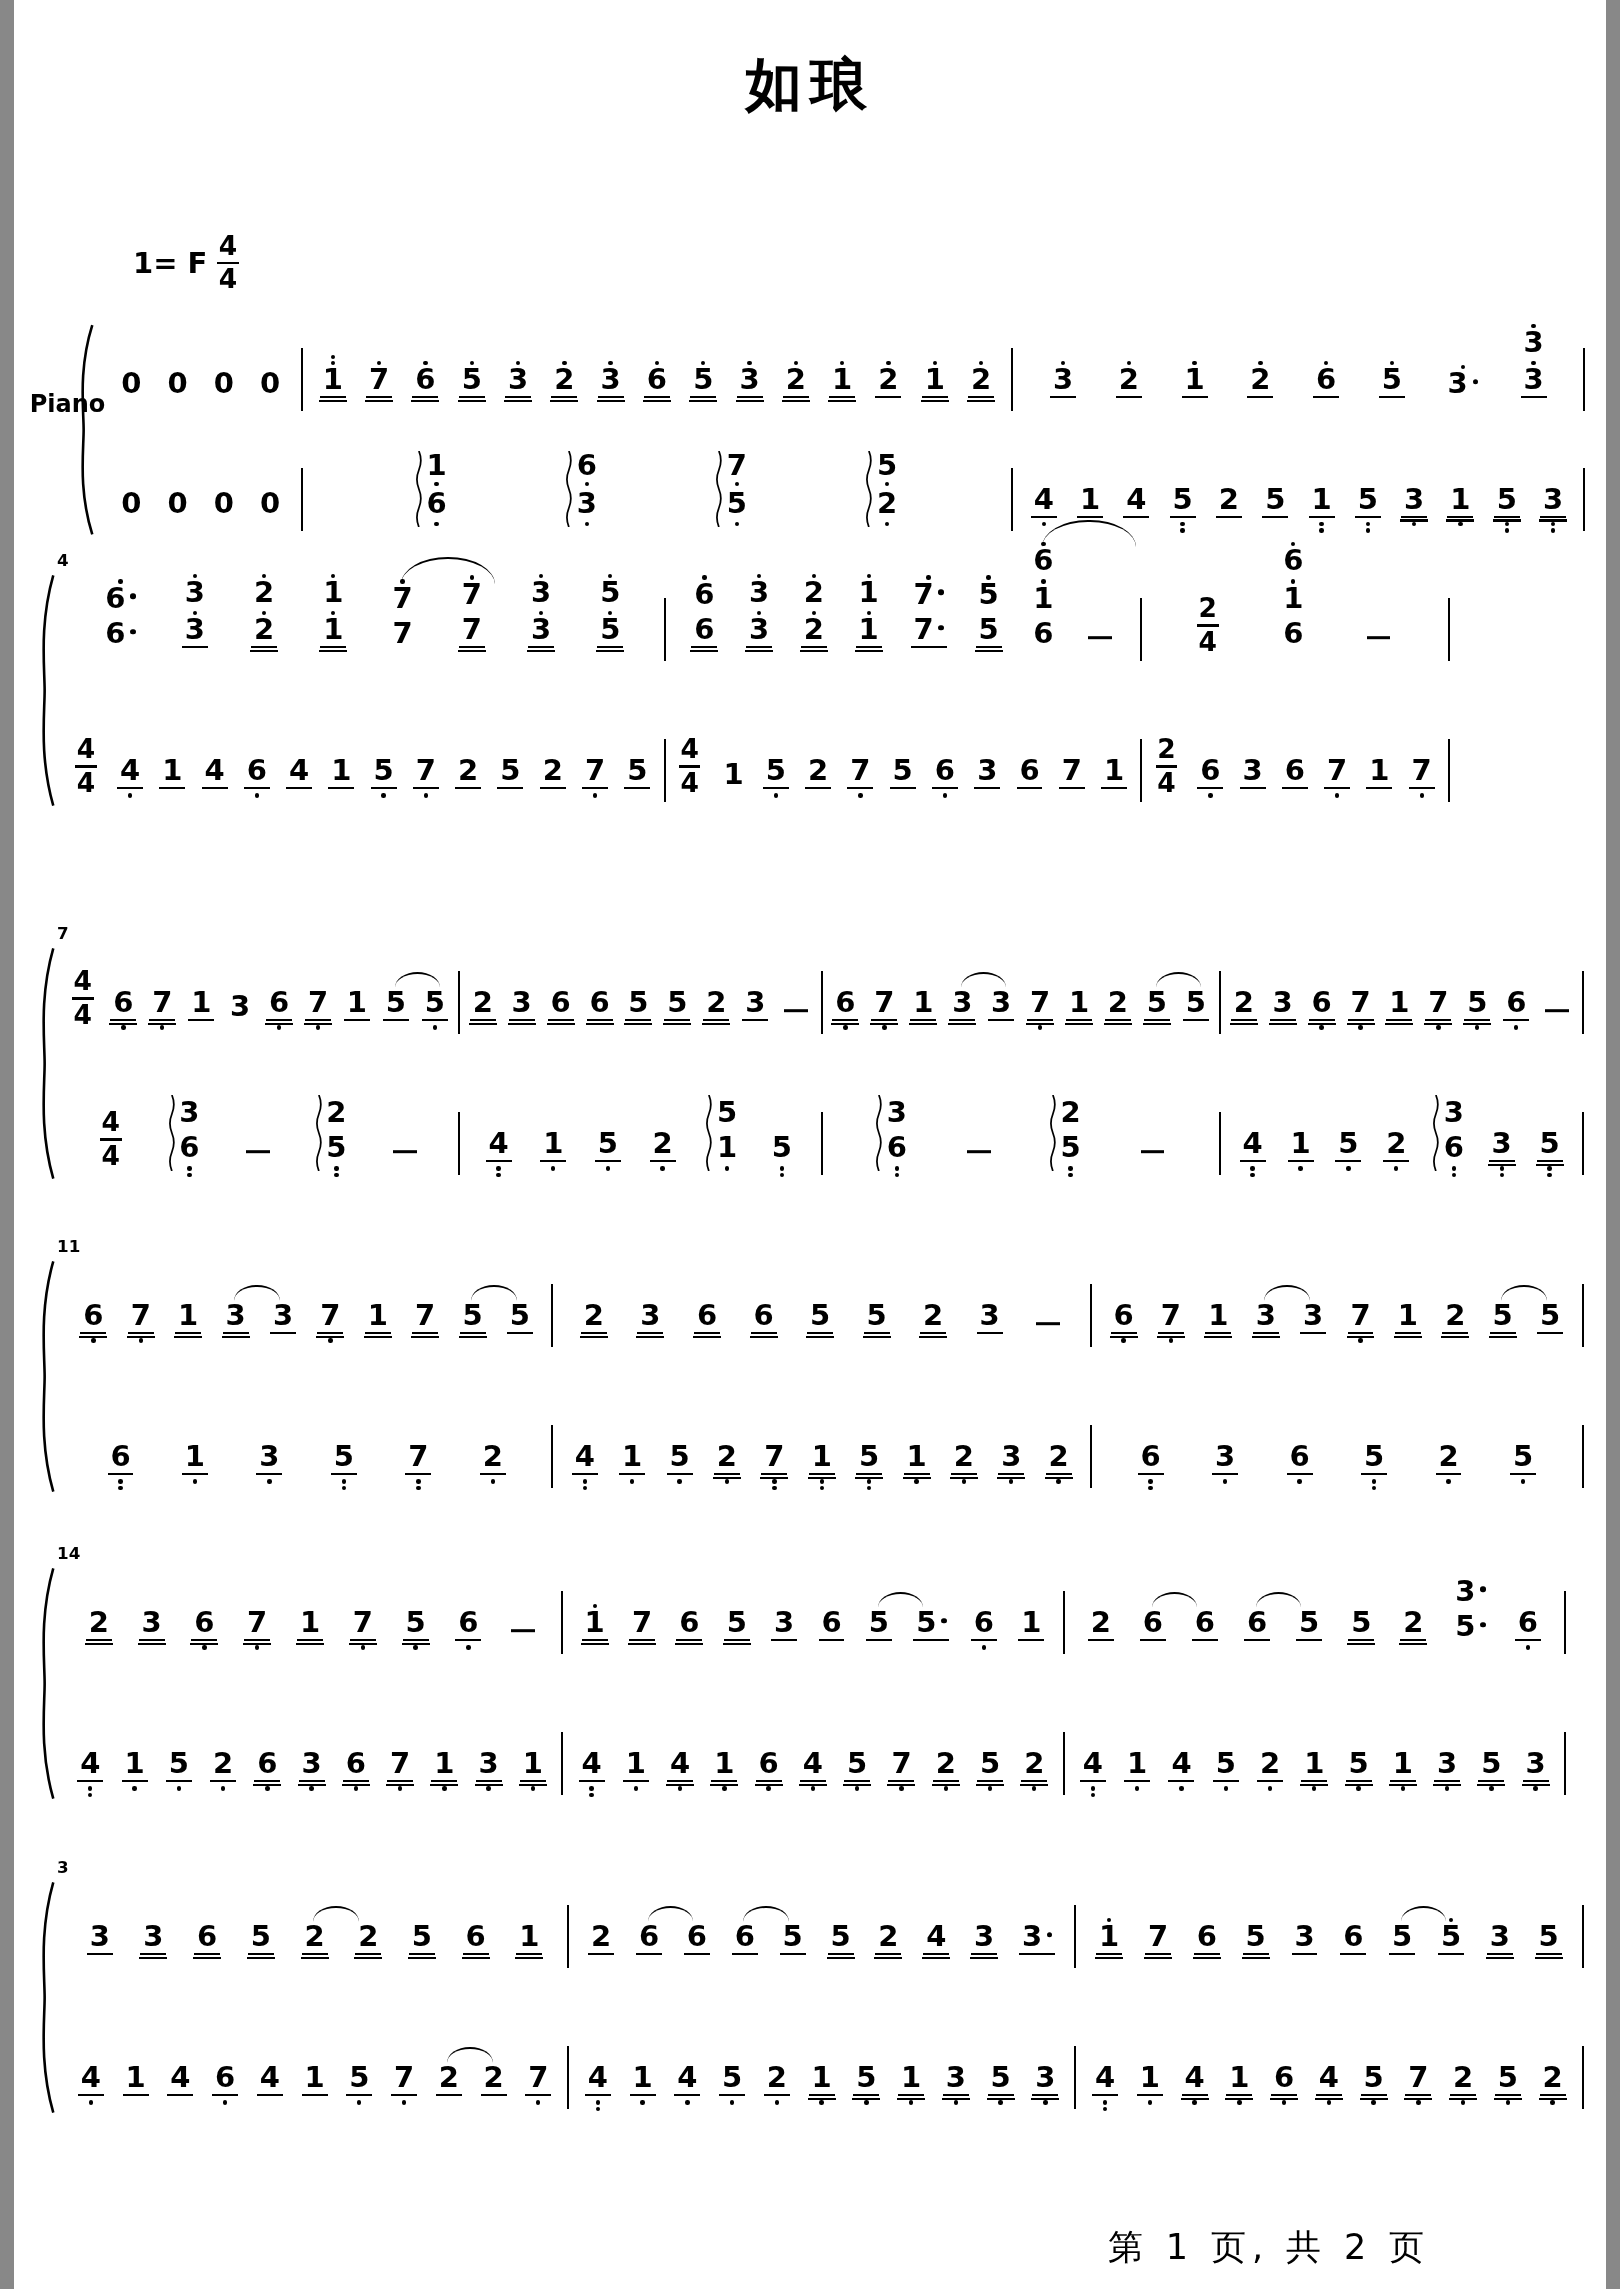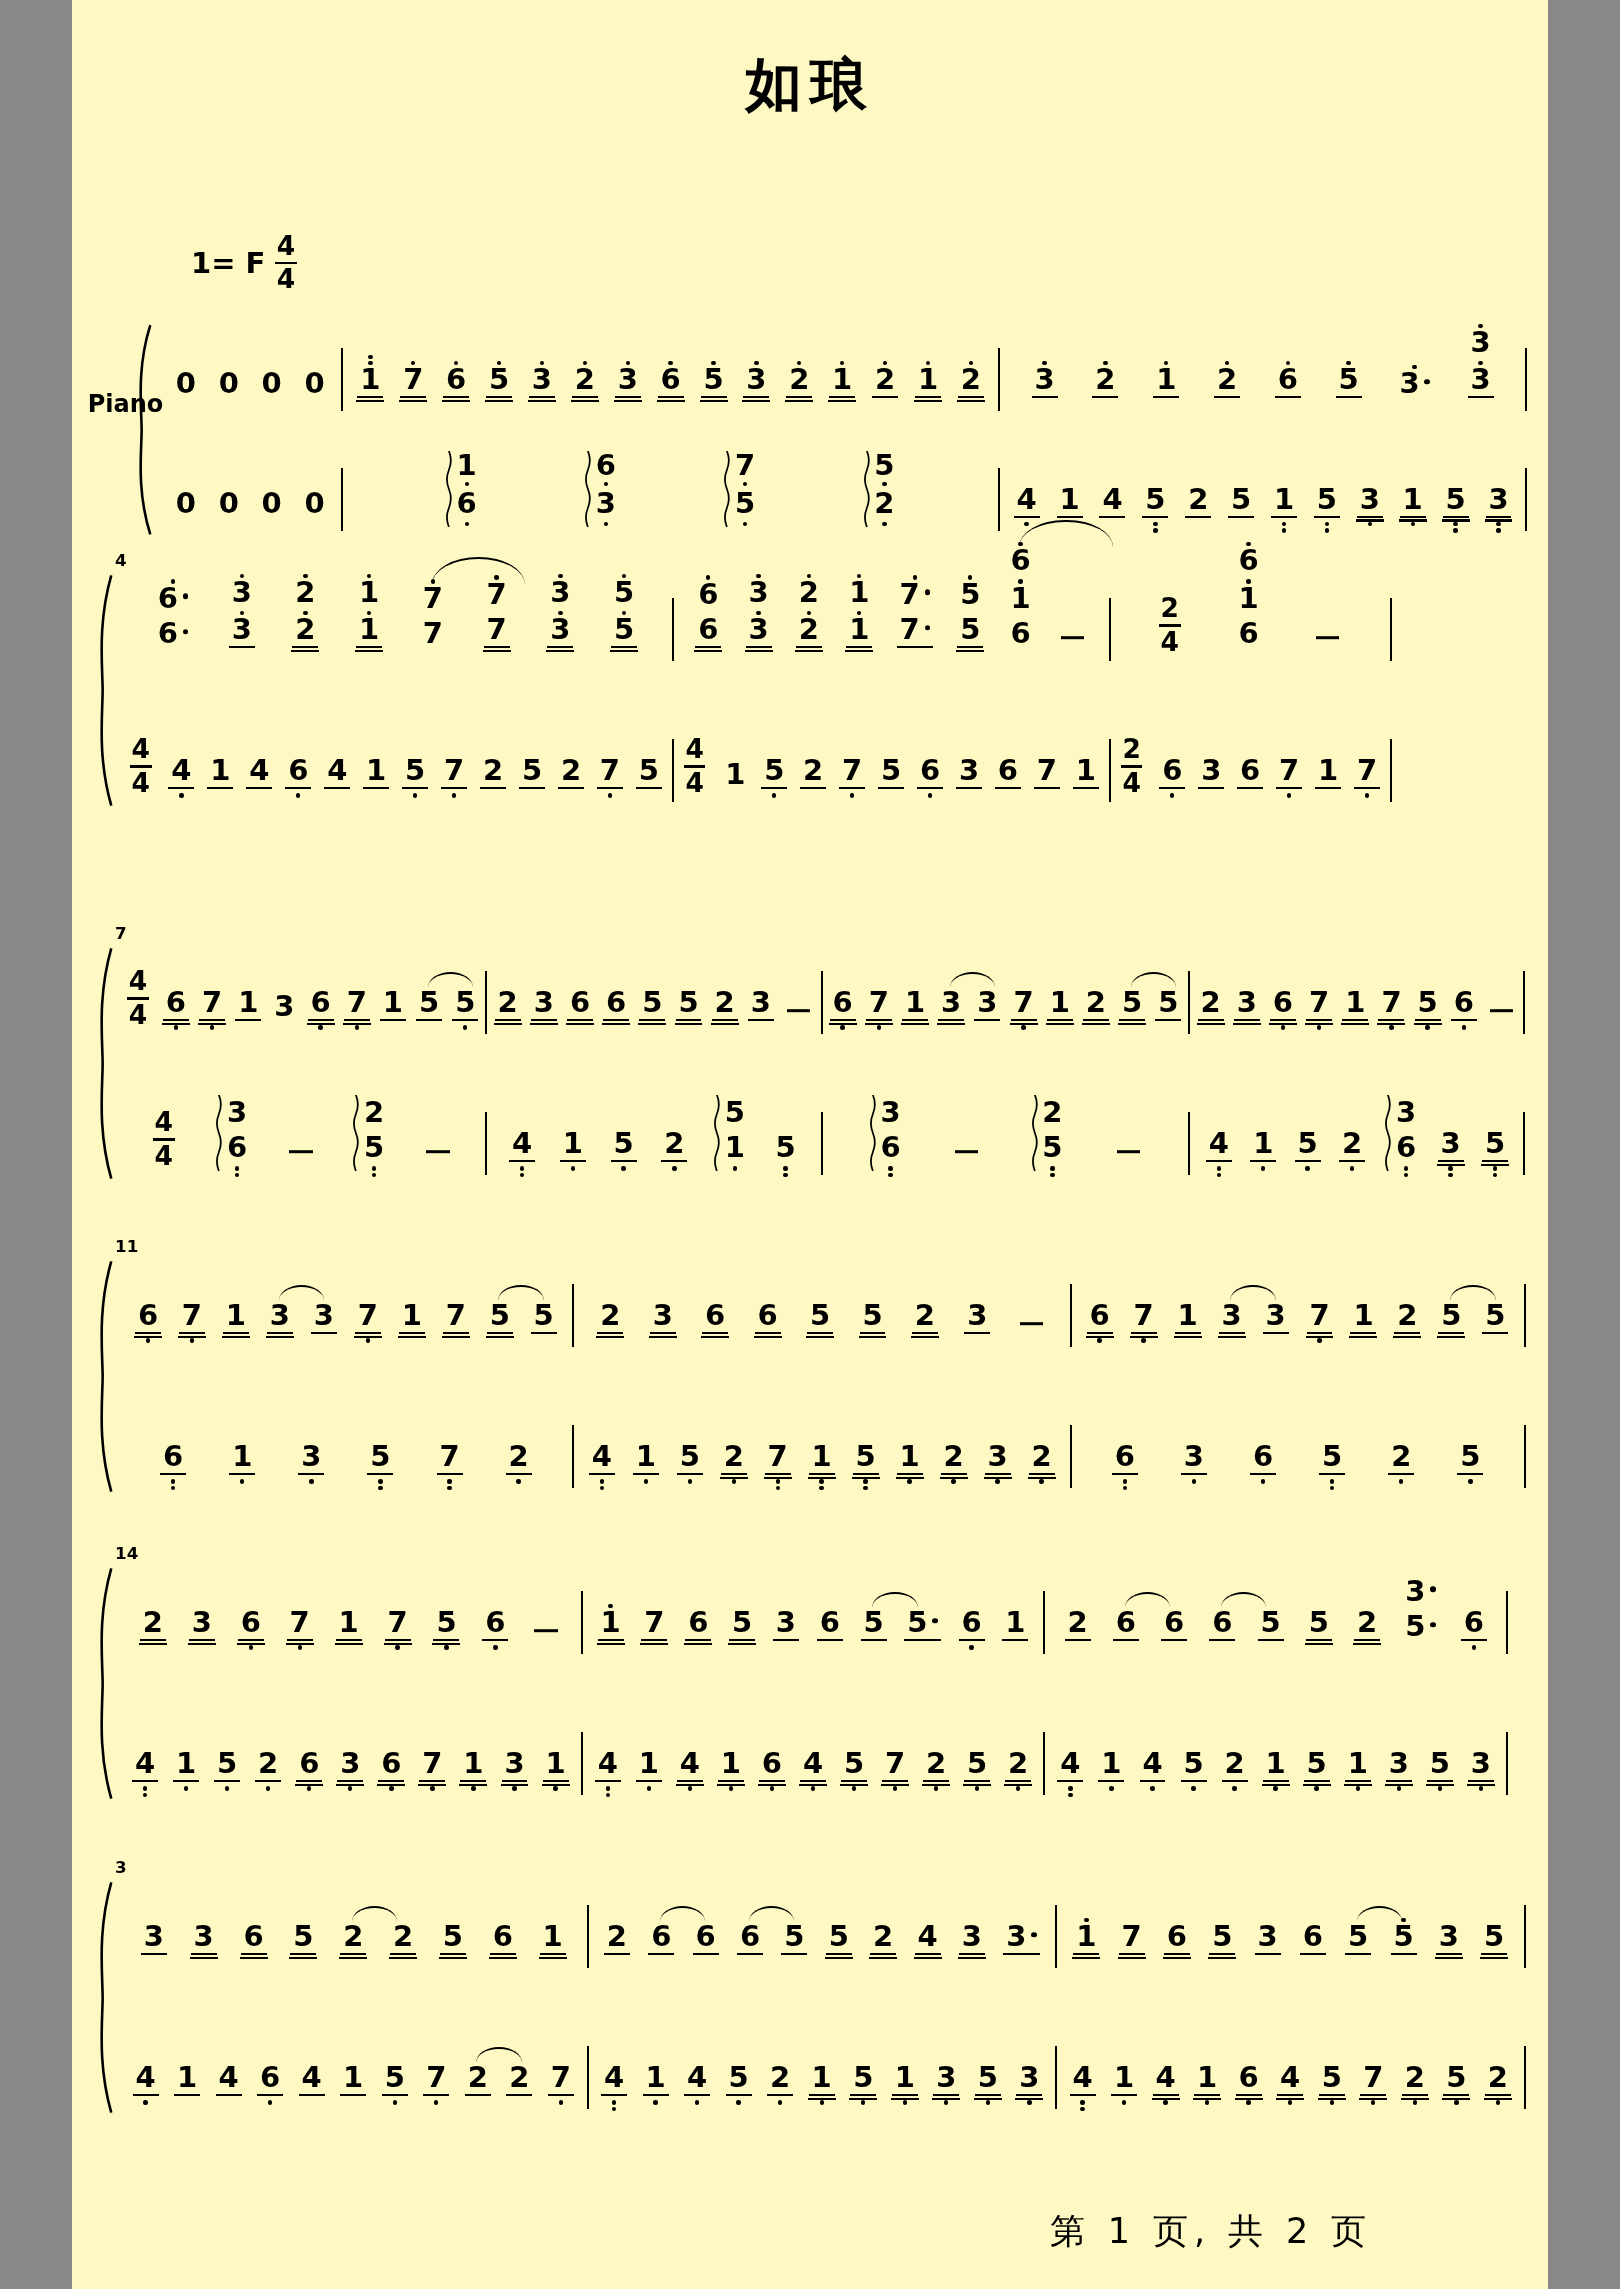--- a/index.html
+++ b/index.html
@@ -1,36 +1,36 @@
 <!DOCTYPE html>
 <html><head>
 <meta charset="utf-8">
 <style>
   html,body { margin:0; padding:0; background:#888; }
   .page {
-    position:relative; width:1476px; height:2290px; background:#fef9c3;
+    position:relative; width:1592px; height:2290px; background:#ffffff;
     font-family:"DejaVu Sans","Liberation Sans",sans-serif; color:#000;
     margin:0 auto; overflow:hidden;
   }
   .title {
     position:absolute; top:47px; left:0; right:0; text-align:center;
     font-family:"DejaVu Serif","Liberation Serif",serif;
     font-size:57px; font-weight:700; letter-spacing:7.8px;
   }
   .keyline {
     position:absolute; top:233px; left:74px; display:flex; align-items:center;
     font-size:29px; font-weight:700; gap:9.8px;margin-left:45px;
   }
   .tsig { display:inline-flex; flex-direction:column; align-items:center;
     justify-content:flex-end; font-weight:700; font-size:26.5px; line-height:1.0;
     margin:0 5.9px 11.8px 2px; }
   .tsig .tline { width:21.6px; height:2.9px; background:#000; margin:2px 0; }
   .keyline .tsig { margin:0; }
   .inst-label { position:absolute; top:390px; left:15.7px; font-size:24px; font-weight:700; }
-  .footer { position:absolute; bottom:35px; right:176px; font-size:35px; letter-spacing:5.9px; }
+  .footer { position:absolute; bottom:19px; right:176px; font-size:35px; letter-spacing:5.9px; }
 
   .sys { position:absolute; display:flex; align-items:stretch; }
   .sys-1 { top:323px; left:86px;  right:21.6px; }
   .sys-2 { top:573px; left:47px;  right:157px; }
   .sys-3 { top:946px; left:47px;  right:23.5px; }
   .sys-4 { top:1259px; left:47px; right:23.5px; }
   .sys-5 { top:1566px; left:47px; right:41px;align-items:center; }
   .sys-6 { top:1880px; left:47px; right:23.5px; }
 
   .brace { position:absolute; left:-25.5px; top:0; height:100%; width:21.6px; }

